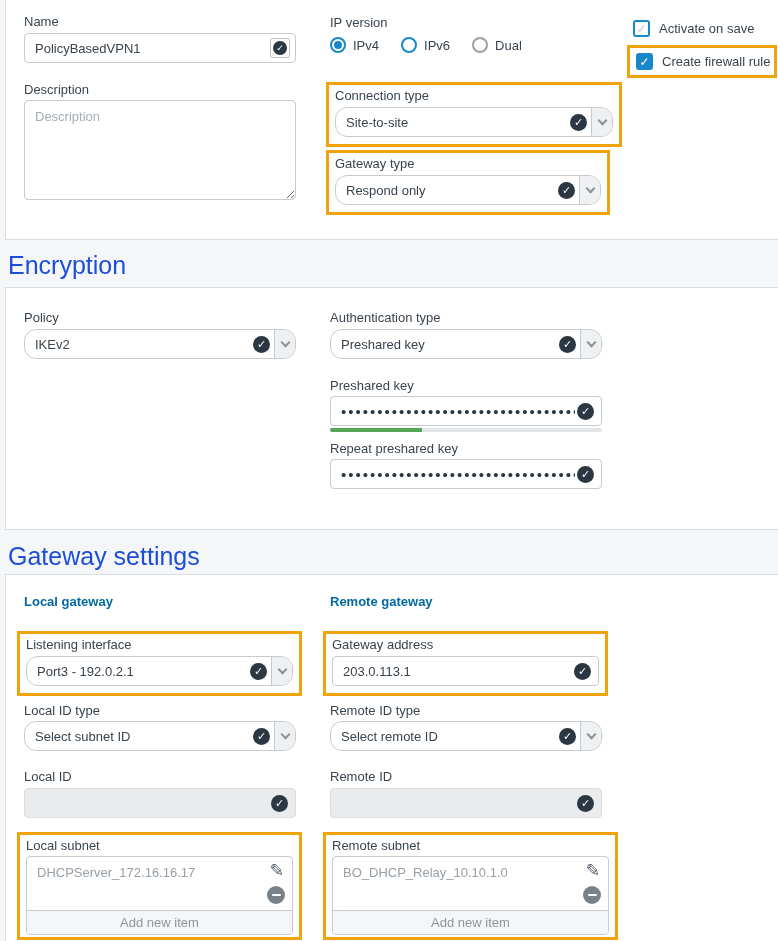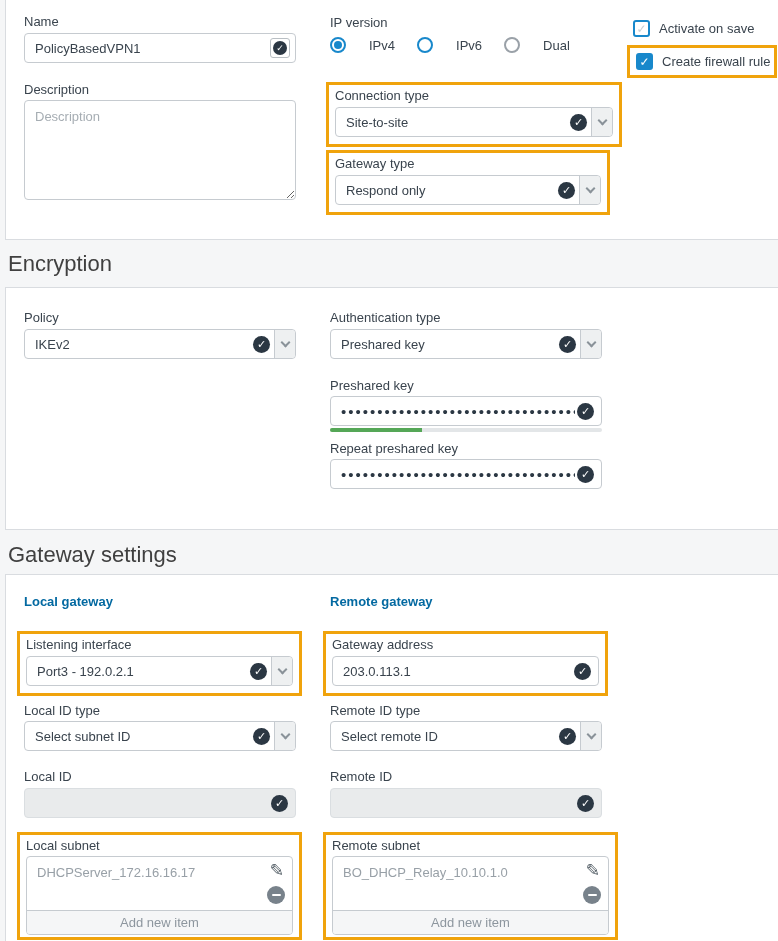--- a/index.html
+++ b/index.html
@@ -6,21 +6,21 @@
   html,body { background:#f5f6f7; }
   .page {
     position:relative; width:778px; height:941px; overflow:hidden;
     background:#f5f6f7;
     font-family:"Liberation Sans", sans-serif;
     font-size:13px; color:#39434d;padding-left:28px;
   }
   .abs { position:absolute; }
   .panel { position:absolute; background:#fff; border:1px solid #d9dce0; }
   .lbl { font-size:13px; color:#3a444e; white-space:nowrap; }
-  .section-title { font-size:22px; color:#404040; font-weight:400; }
+  .section-title { font-size:25px; color:#1d4ed8; font-weight:400; }
   .col-header { font-size:13px; font-weight:bold; color:#0369a1; }
 
   
   .field { position:absolute; }
   .input {
     width:100%; height:30px; border:1px solid #c6cbd0; border-radius:4px;
     background:#fff; color:#39434d; font-family:"Liberation Sans", sans-serif;
     font-size:13px; padding:0 32px 0 10px; outline:none; display:block;
   }
   .input.pw { font-size:15px; letter-spacing:2px; color:#2b3743; padding-right:26px; }
@@ -39,21 +39,21 @@
   .check-circle.sm { width:14px; height:14px; font-size:9px; }
   .field > .check-circle { position:absolute; right:8px; top:7px; }
   .sq-badge {
     position:absolute; right:6px; top:5px; width:20px; height:20px;
     border:1px solid #b9bfc4; border-radius:3px; background:#fff;
     display:flex; align-items:center; justify-content:center;
   }
 
   
   .select {
-    height:30px; border:1px solid #c6cbd0; border-radius:4px; background:#fff;
+    height:30px; border:1px solid #c6cbd0; border-radius:12px; background:#fff;
     display:flex; align-items:center; padding-left:10px; overflow:hidden;
   }
   .sel-val { flex:1; color:#39434d; white-space:nowrap; overflow:hidden; }
   .select .check-circle { margin-right:4px; }
   .chev-zone {
     align-self:stretch; width:21px; flex:none; border-left:1px solid #c6cbd0;
     background:#eef0f1; display:flex; align-items:center; justify-content:center;
     border-radius:0 3px 3px 0;
   }
   .chev {
@@ -66,21 +66,21 @@
     position:absolute; border:3px solid #f0a30c; background:#fff;
     padding:3px 6px 7px 6px;
   }
   .hl-lbl { margin-bottom:4px; }
   .hl .select, .hl .fieldwrap { width:100%; }
   .fieldwrap { position:relative; }
   .fieldwrap .check-circle { position:absolute; right:8px; top:7px; }
 
   
   .radio-row { display:flex; align-items:center; gap:22px; }
-  .radio-opt { display:flex; align-items:center; gap:23px; cursor:pointer; }
+  .radio-opt { display:flex; align-items:center; gap:7px; cursor:pointer; }
   .radio {
     width:16px; height:16px; border-radius:50%; border:2px solid #1888cb;
     background:#fff; display:flex; align-items:center; justify-content:center; flex:none;
   }
   .radio.gray { border-color:#9aa1a8; }
   .radio .dot { width:8px; height:8px; border-radius:50%; background:#1888cb; }
 
   
   .cb-row { display:flex; align-items:center; gap:9px; }
   .cb {

